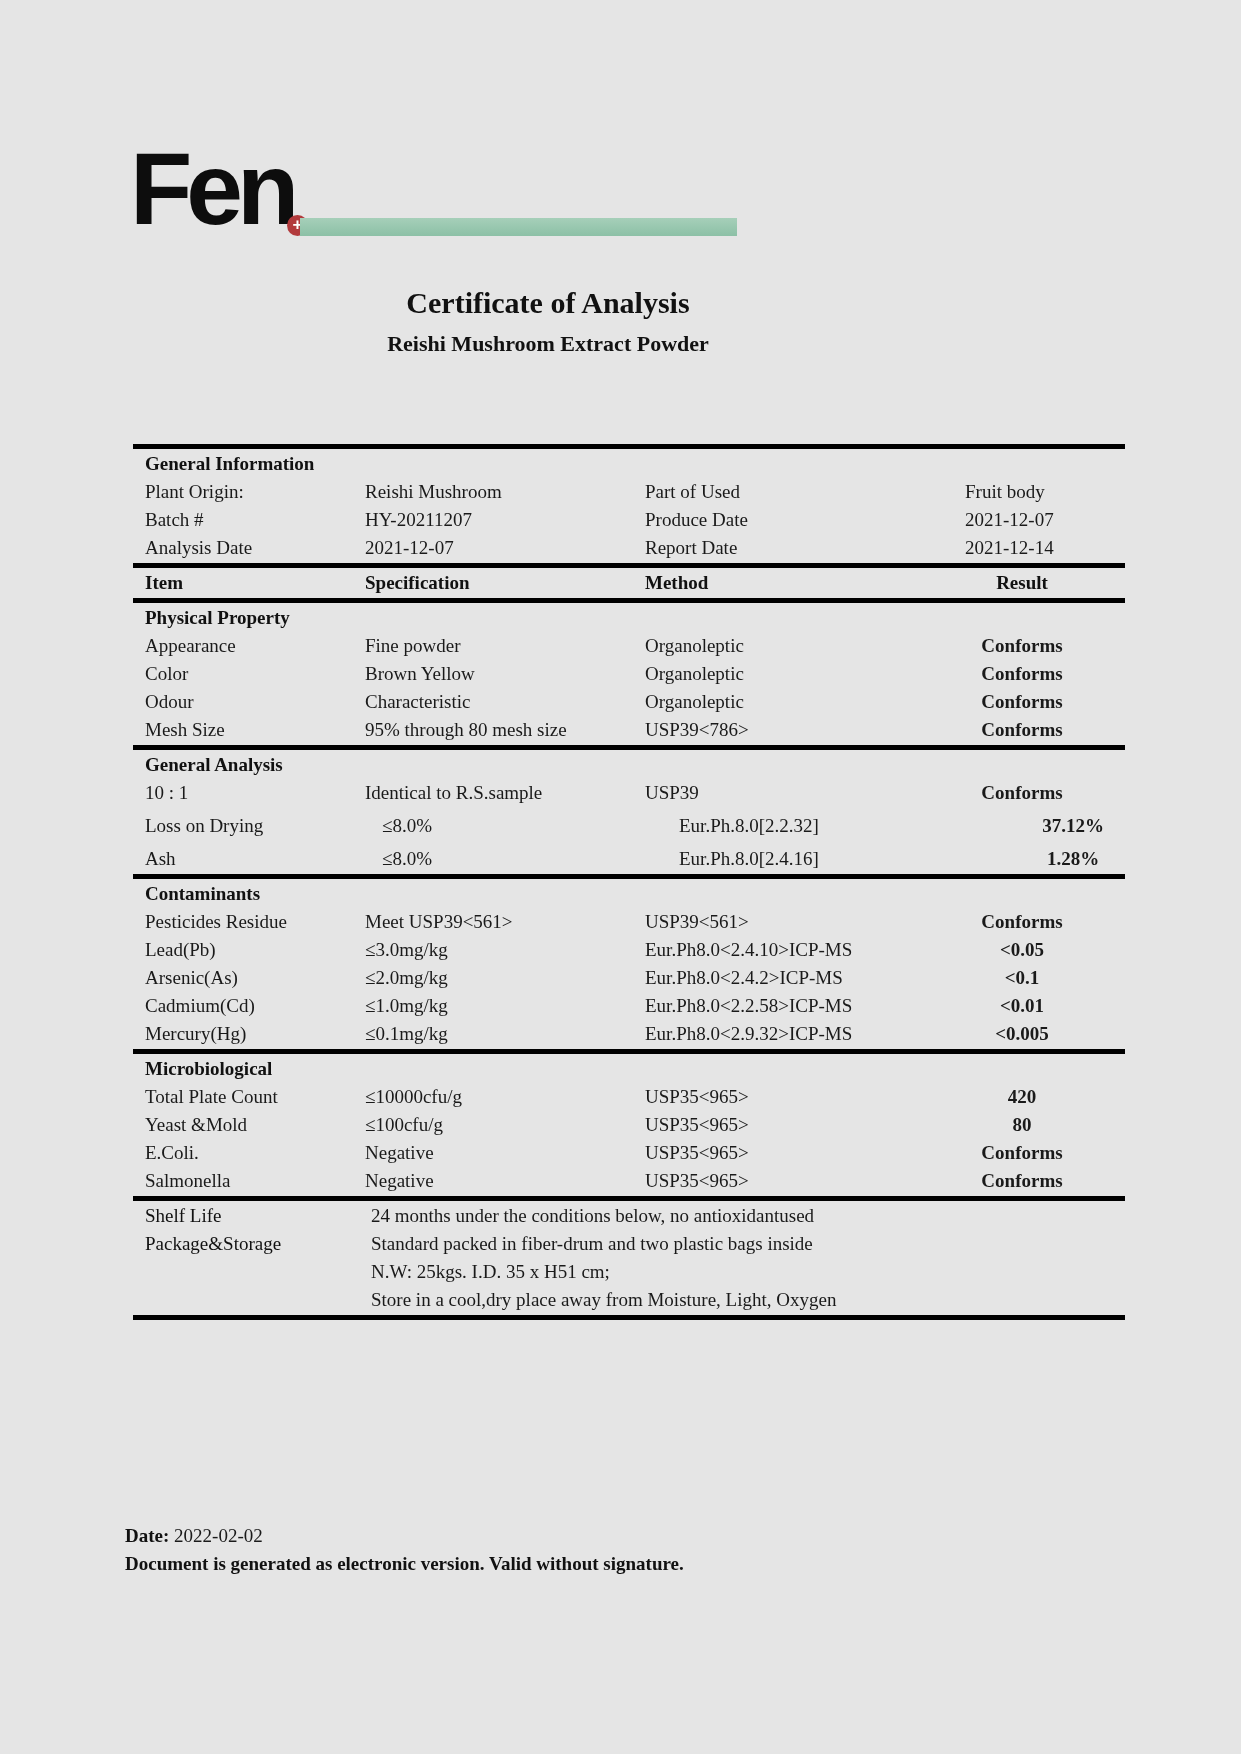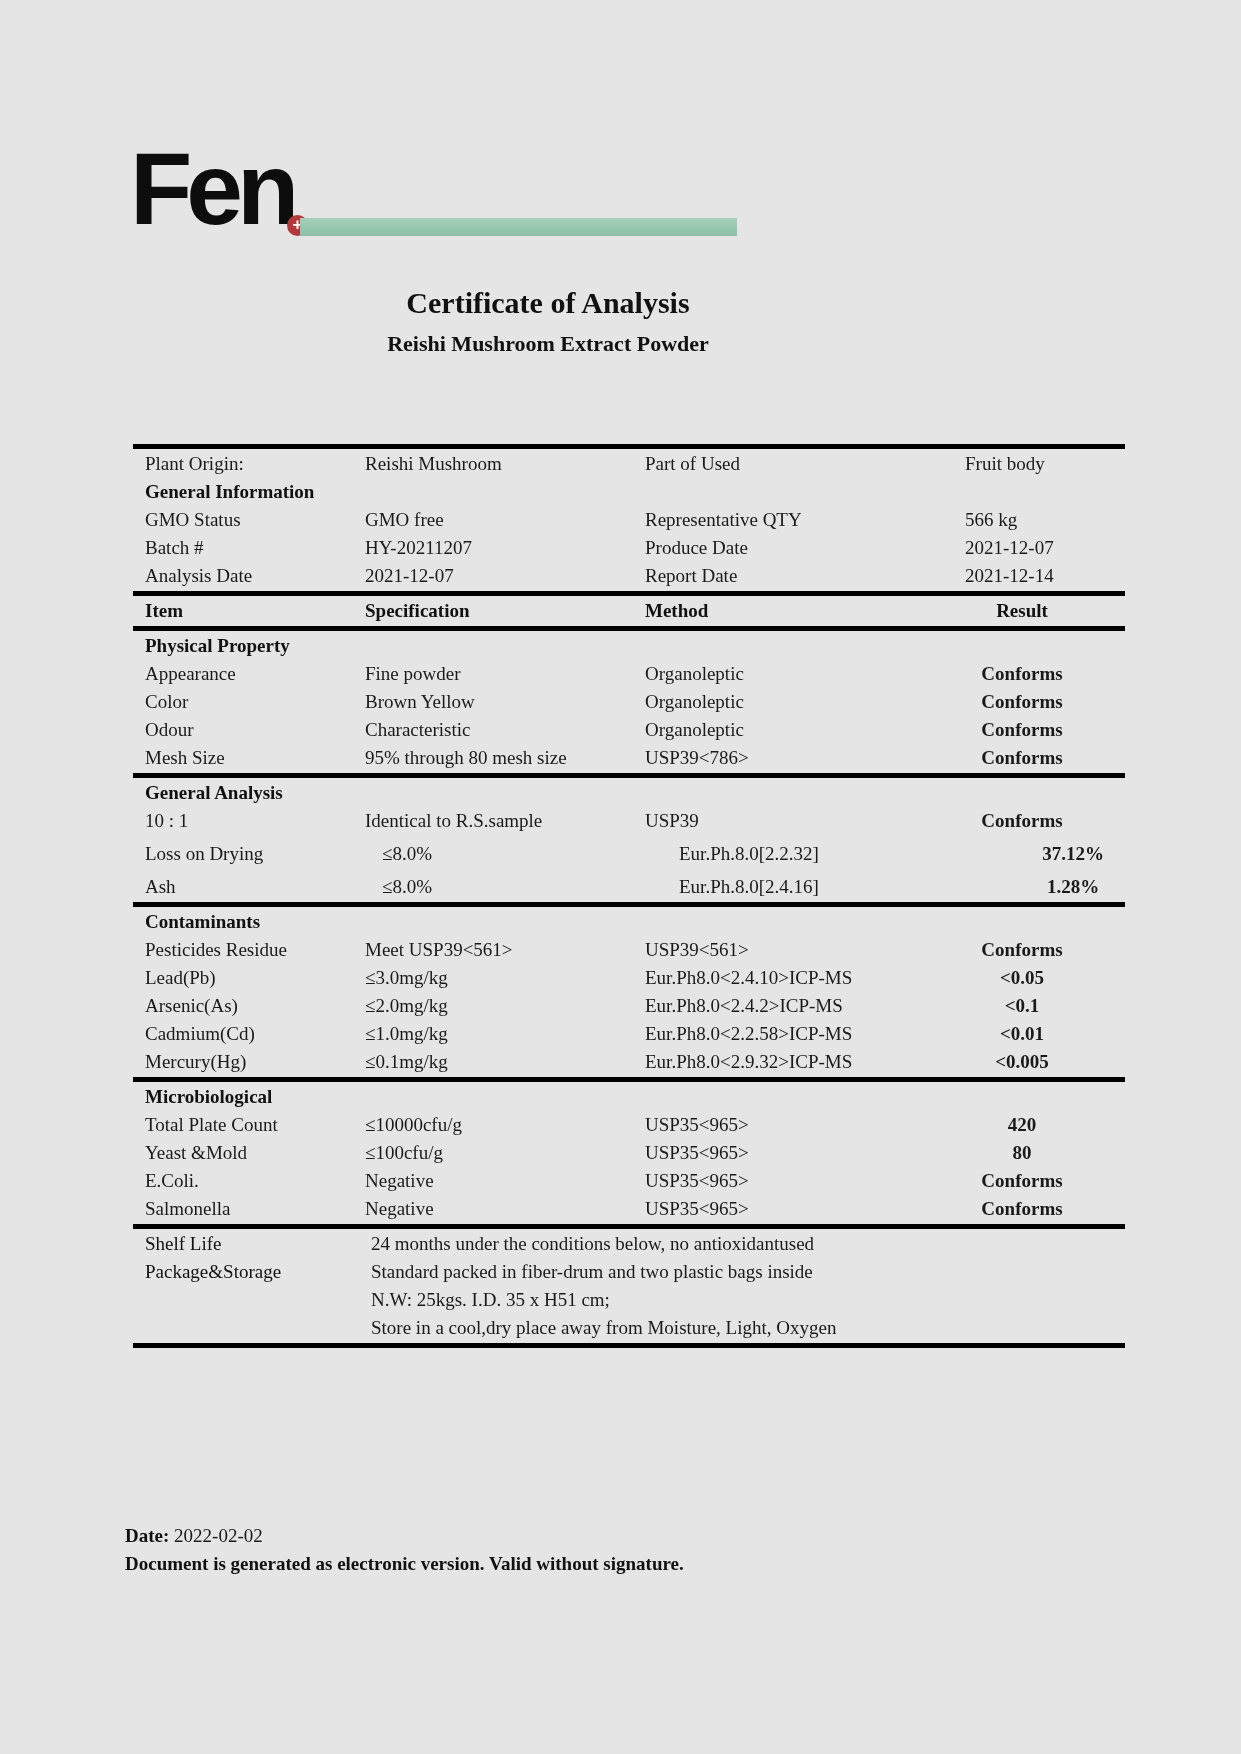--- a/index.html
+++ b/index.html
@@ -70,37 +70,31 @@
   </div>
   <div class="accent-bar"></div>
 
   <div class="headings">
     <div class="doc-title">Certificate of Analysis</div>
     <div class="doc-subtitle">Reishi Mushroom Extract Powder</div>
   </div>
 
   <div class="coa-table" id="coa-table">
       <div class="rule"></div>
+      <div class="row section">
+        <div class="cell c0">General Information</div>
+        <div class="cell c1"></div>
+        <div class="cell c2"></div>
+        <div class="cell c3"></div>
+      </div>
       <div class="row gi">
         <div class="cell c0">Plant Origin:</div>
         <div class="cell c1">Reishi Mushroom</div>
         <div class="cell c2">Part of Used</div>
         <div class="cell c3">Fruit body</div>
-      </div>
-      <div class="row section">
-        <div class="cell c0">General Information</div>
-        <div class="cell c1"></div>
-        <div class="cell c2"></div>
-        <div class="cell c3"></div>
-      </div>
-      <div class="row gi">
-        <div class="cell c0">GMO Status</div>
-        <div class="cell c1">GMO free</div>
-        <div class="cell c2">Representative QTY</div>
-        <div class="cell c3">566 kg</div>
       </div>
       <div class="row gi">
         <div class="cell c0">Batch #</div>
         <div class="cell c1">HY-20211207</div>
         <div class="cell c2">Produce Date</div>
         <div class="cell c3">2021-12-07</div>
       </div>
       <div class="row gi">
         <div class="cell c0">Analysis Date</div>
         <div class="cell c1">2021-12-07</div>

